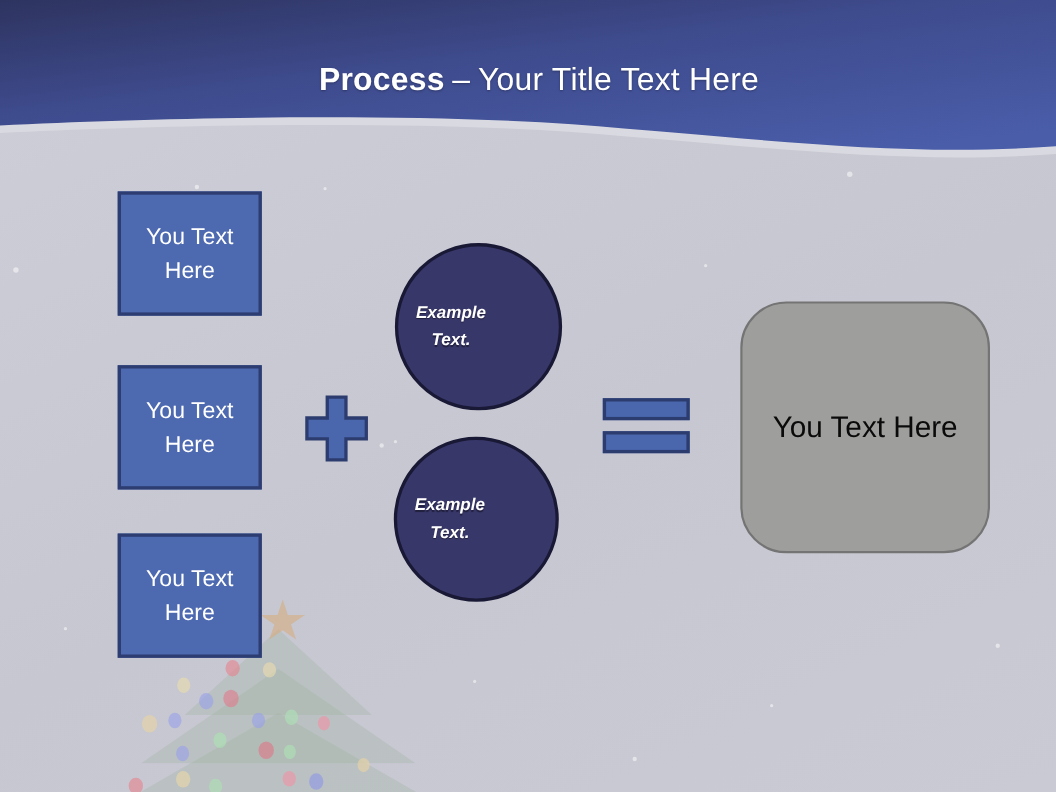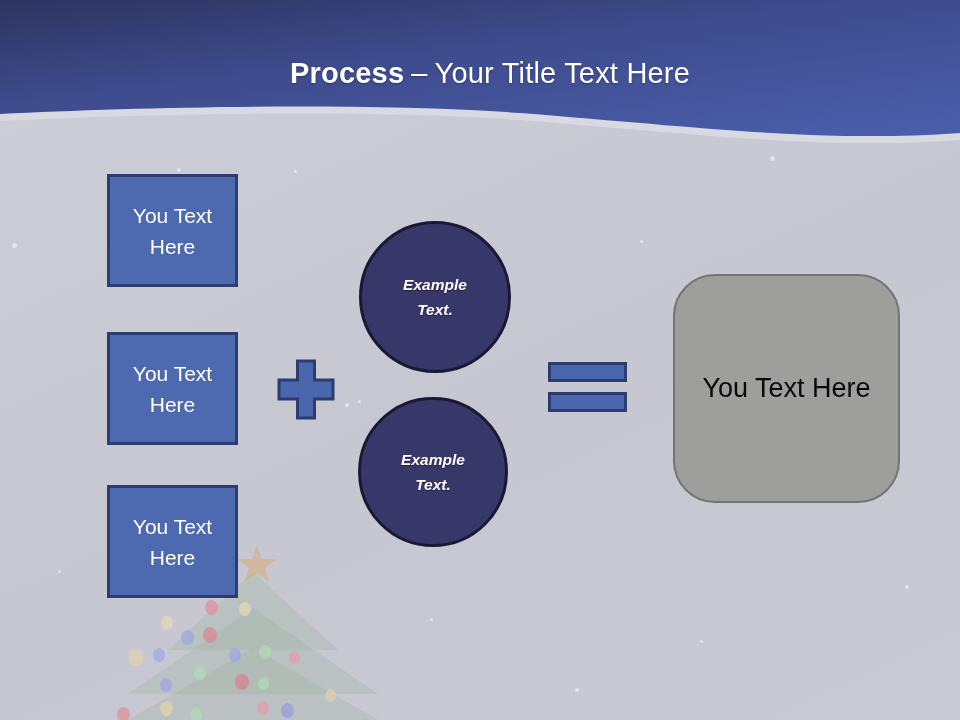--- a/index.html
+++ b/index.html
@@ -40,21 +40,21 @@
   .sq span{display:block;width:112px;}
   .sq1{top:174px;} .sq2{top:332px;} .sq3{top:485px;}
   
   .plus{position:absolute;left:277px;top:359px;}
   .equals{position:absolute;left:548px;top:362px;width:79px;}
   .equals .bar{width:79px;height:20px;background:var(--operator-blue);
     border:3px solid var(--operator-border);}
   .equals .bar+.bar{margin-top:10px;}
   
   .circle{position:absolute;border-radius:50%;background:var(--circle-navy);
-    border:3px solid var(--circle-border);display:flex;align-items:center;justify-content:center;
+    border:3px solid var(--circle-border);display:flex;align-items:center;justify-content:flex-start;
     text-align:center;color:#fff;font-weight:bold;font-style:italic;font-size:15.5px;
     line-height:25px;text-shadow:0 1px 1px rgba(0,0,0,.45);cursor:pointer;}
   .circle span{display:block;width:96px;}
   .circle1{left:359px;top:221px;width:152px;height:152px;}
   .circle2{left:358px;top:397px;width:150px;height:150px;}
   
   .result{position:absolute;left:673px;top:274px;width:227px;height:229px;
     background:var(--result-gray);border:2.5px solid var(--result-border);border-radius:42px;
     display:flex;align-items:center;justify-content:center;color:#0a0a0a;font-size:27px;
     white-space:nowrap;cursor:pointer;}

